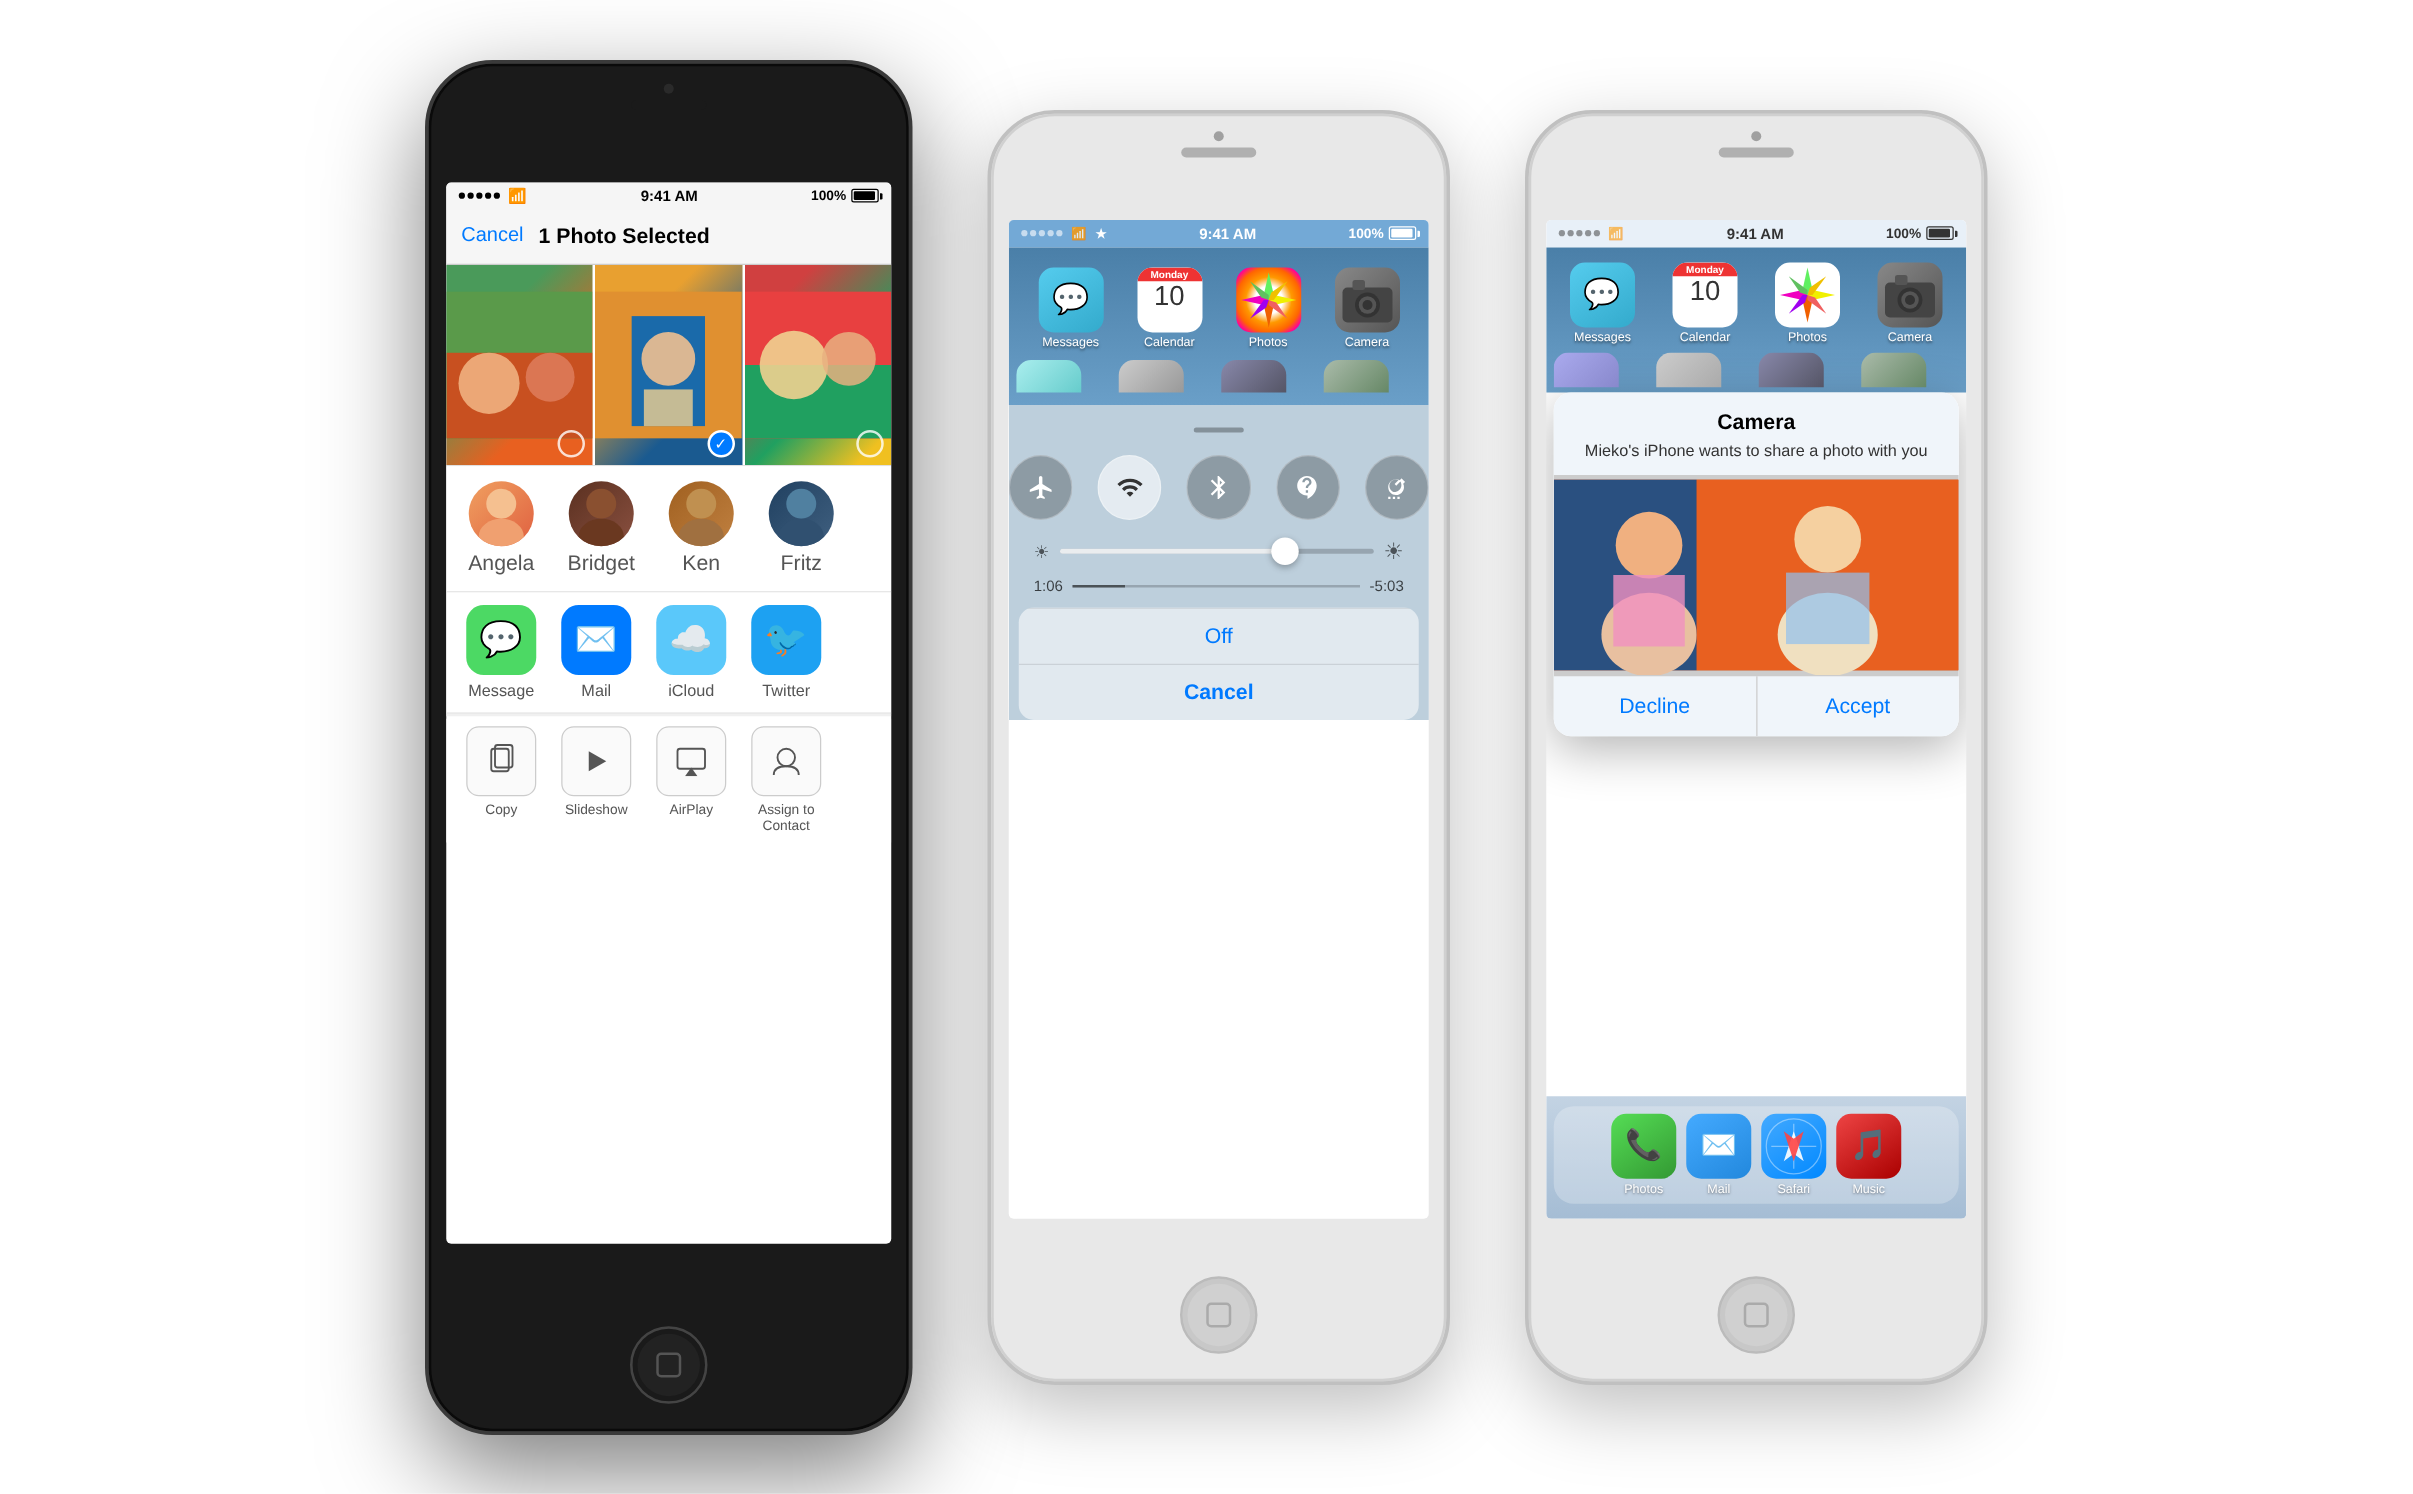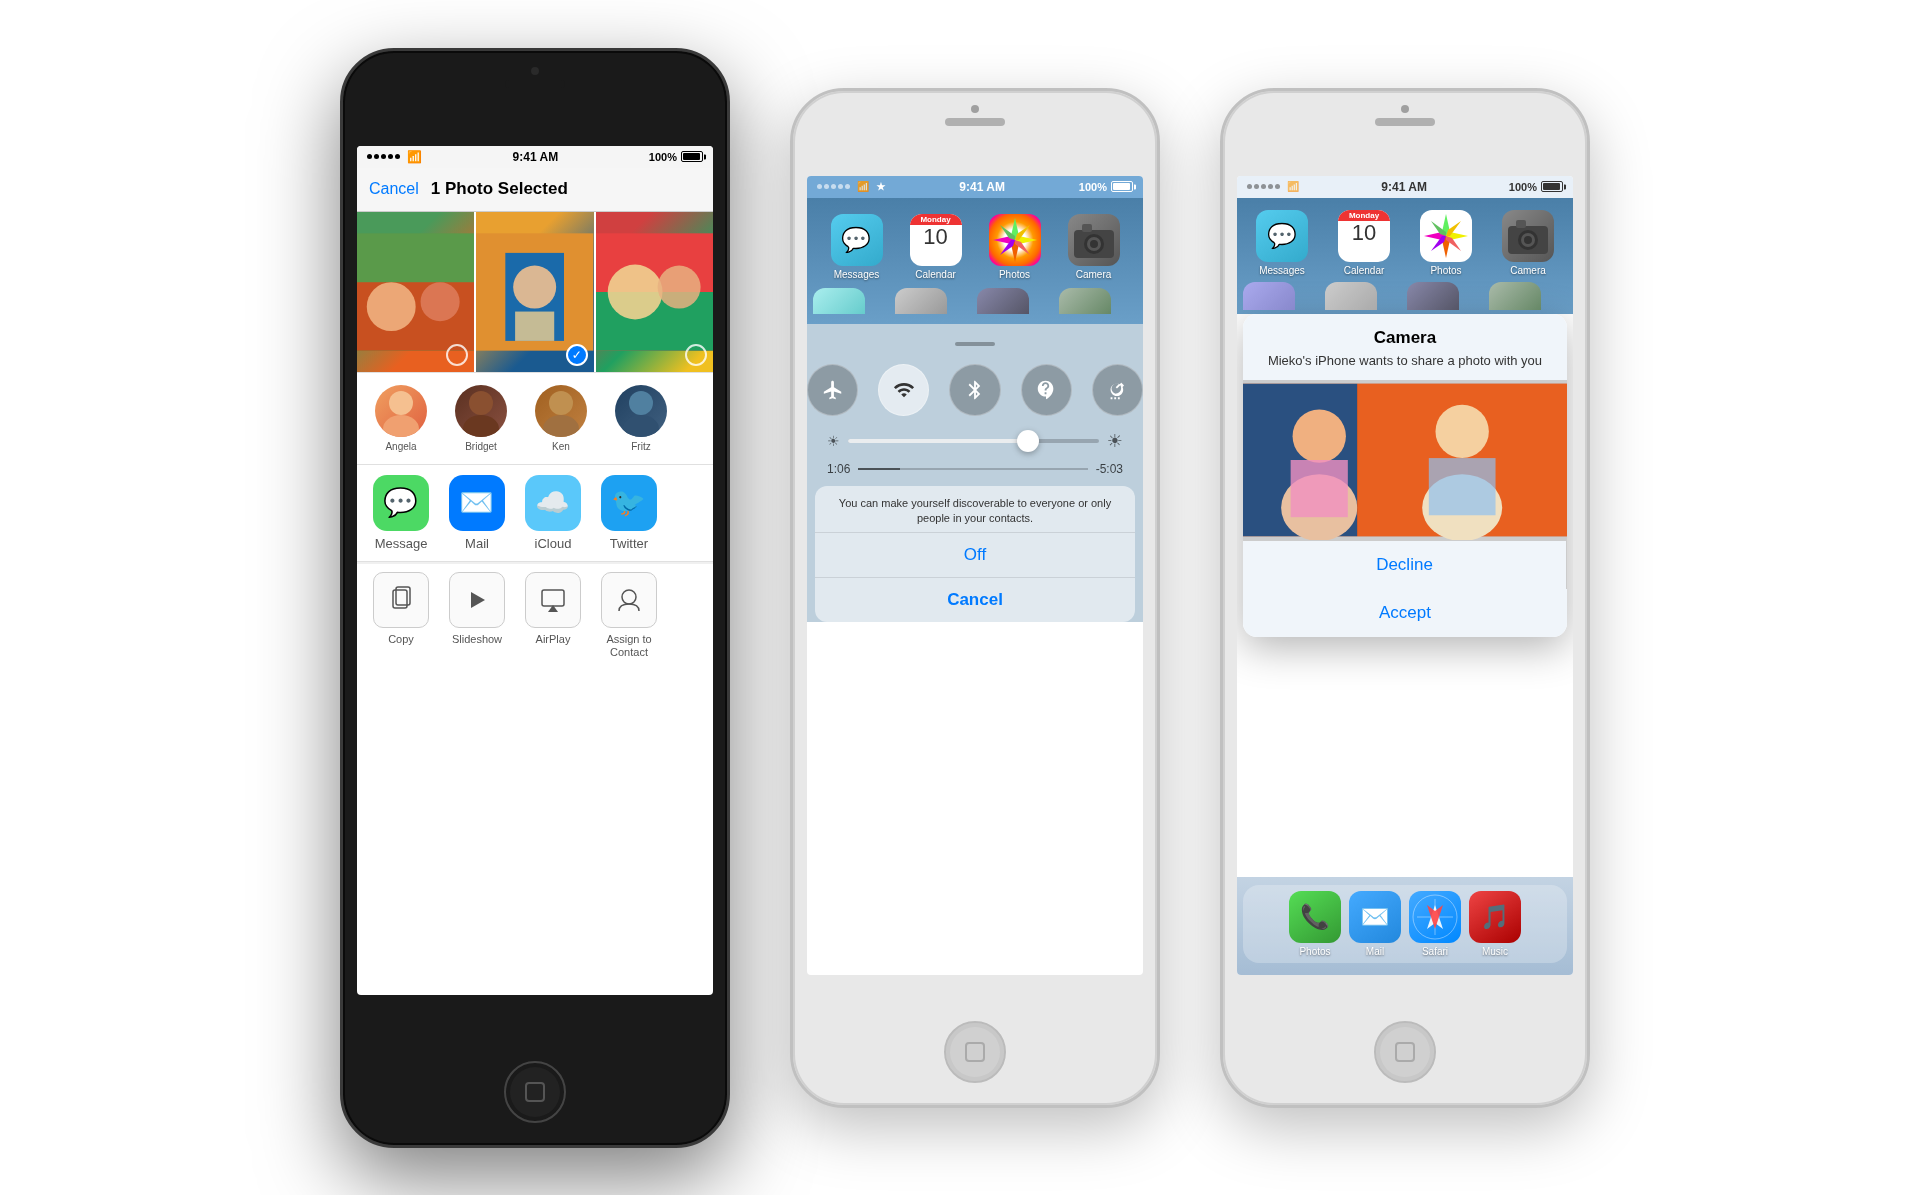--- a/index.html
+++ b/index.html
@@ -194,21 +194,21 @@
       align-items: center;
       gap: 4px;
       width: 72px;
     }
     .contact-avatar {
       width: 52px; height: 52px;
       border-radius: 50%;
       overflow: hidden;
       background: #ccc;
     }
-    .contact-name { font-size: 10px; color: #555; text-align: center; }
+    .contact-name { font-size: 17px; color: #555; text-align: center; }
 
     
     .share-actions {
       background: #fff;
       padding: 10px 8px;
       display: flex;
       gap: 4px;
       border-bottom: 1px solid #e0e0e0;
       overflow: hidden;
     }
@@ -410,21 +410,20 @@
     .airdrop-modal-photo {
       margin: 0;
       height: 160px;
       overflow: hidden;
       background: #ccc;
       display: flex; align-items: center; justify-content: center;
     }
     .airdrop-modal-buttons {
       display: flex;
       border-top: 1px solid #ccc;
-      flex-direction: column;
     }
     .airdrop-btn {
       flex: 1;
       padding: 14px 0;
       text-align: center;
       font-size: 17px;
       color: #007aff;
     }
     .airdrop-btn:first-child { border-right: 1px solid #ccc; }
 
@@ -744,21 +743,20 @@
 
         <div class="time-row">
           <span>1:06</span>
           <div class="time-bar-track">
             <div style="height:100%;width:18%;background:rgba(0,0,0,0.5);"></div>
           </div>
           <span>-5:03</span>
         </div>
 
         <div class="airdrop-panel">
-          <div class="airdrop-discover-text">You can make yourself discoverable to everyone or only people in your contacts.</div>
           <div class="airdrop-option">
             Off
           </div>
           <div class="airdrop-cancel">Cancel</div>
         </div>
       </div>
     </div>
 
     <div class="home-button home-button-white">
       <div class="home-button-inner">

